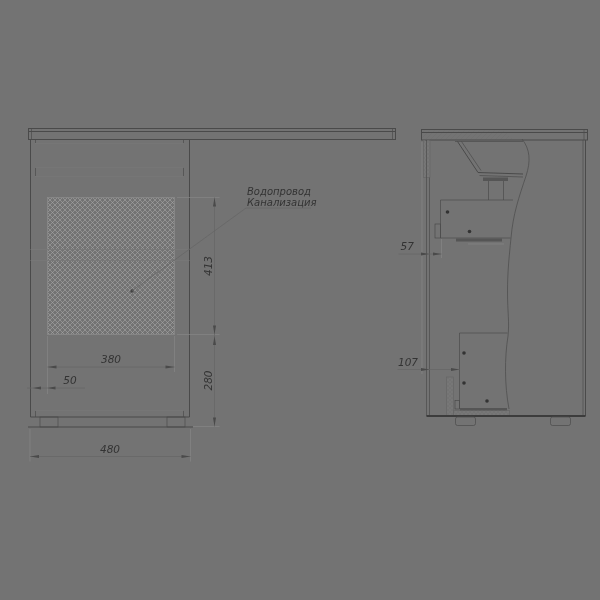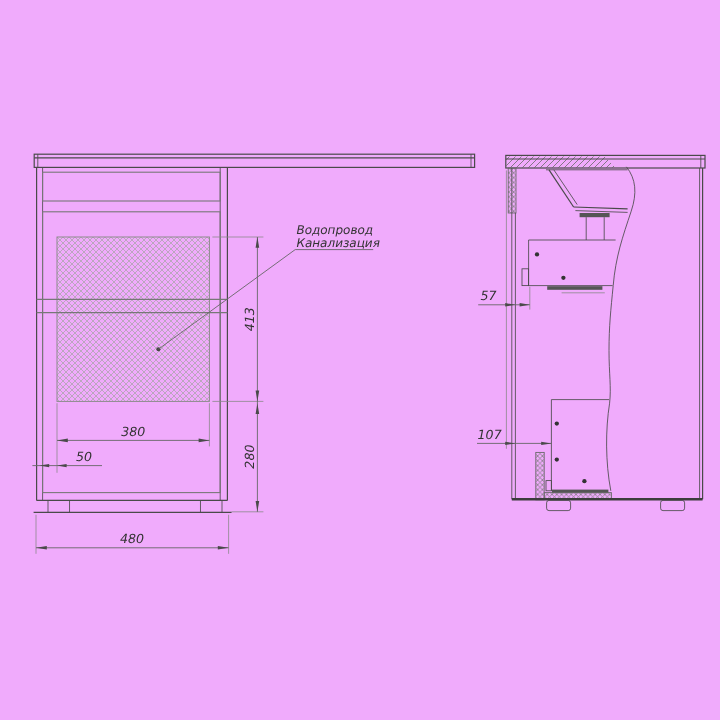--- a/index.html
+++ b/index.html
@@ -5,21 +5,21 @@
   html, body {
     margin: 0;
     padding: 0;
     background: #ffffff;
     font-family: "DejaVu Sans", "Liberation Sans", sans-serif;
   }
   .canvas {
     position: relative;
     width: 600px;
     height: 600px;
-    background: #f0abfc;
+    background: #737373;
     overflow: hidden;
   }
   svg { display: block; }
   .outline  { stroke: #4a4a4a; stroke-width: 1; fill: none; }
   .outline2 { stroke: #4a4a4a; stroke-width: 0.7; fill: none; }
   .thick    { stroke: #3c3c3c; stroke-width: 2; fill: none; }
   .panel    { stroke: #777;    stroke-width: 0.9; fill: none; }
   .dim      { stroke: #666;    stroke-width: 0.75; fill: none; }
   .ext      { stroke: #888;    stroke-width: 0.65; fill: none; }
   .arrow    { fill: #4a4a4a; stroke: none; }

